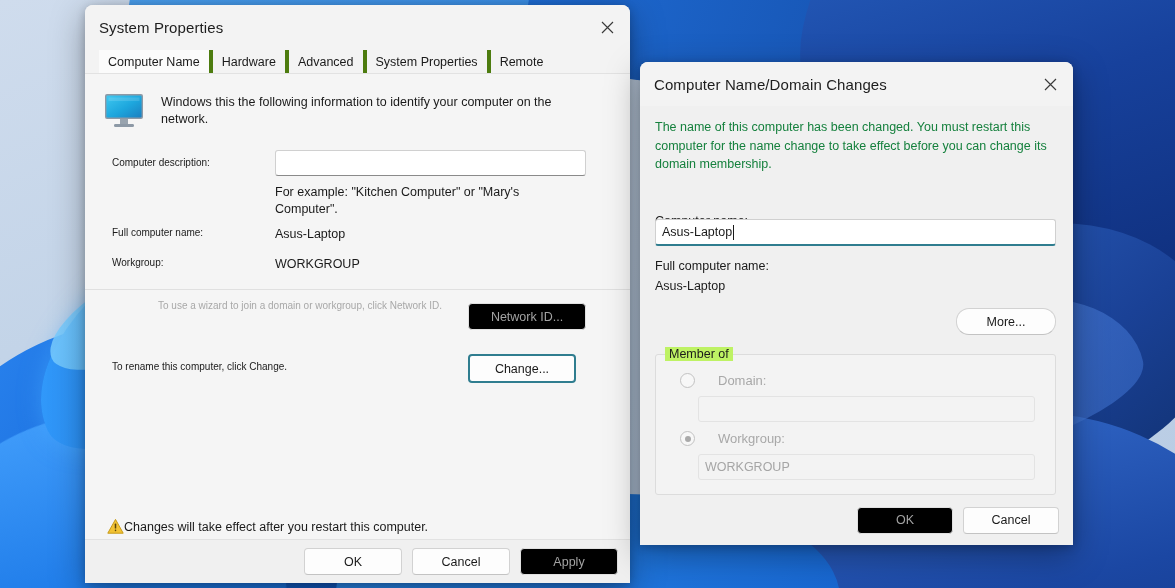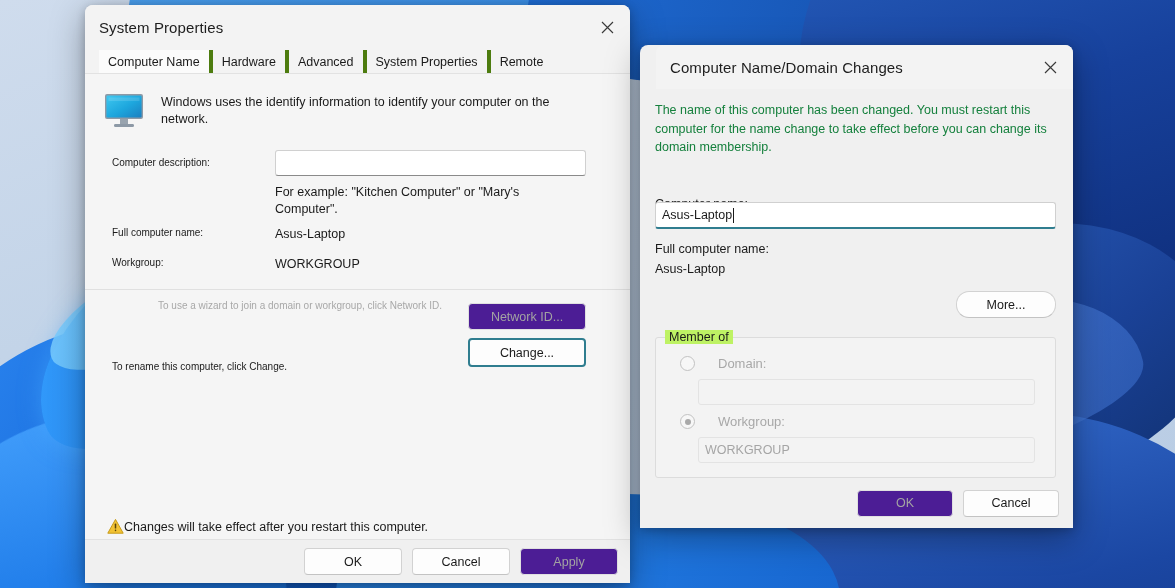--- a/index.html
+++ b/index.html
@@ -140,21 +140,21 @@
     color: #1a1a1a;
     display: inline-flex; align-items: center; justify-content: center;
     cursor: default;
   }
   .btn.accent {
     border: 2px solid #2f7d8f;
     background: #fdfdfd;
   }
   .btn.disabled {
     color: #a3a3a3;
-    background: #4c1d95;
+    background: #000000;
     border-color: #e0e0e0;
   }
 
   
   .textbox {
     height: 26px;
     background: #ffffff;
     border: 1px solid #d0d0d0;
     border-bottom: 1px solid #8a8a8a;
     border-radius: 3px;
@@ -260,22 +260,22 @@
     height: 44px;
     background: #f0f0f0;
     border-top: 1px solid #e2e2e2;
     display: flex; align-items: center; justify-content: flex-end;
     gap: 10px;
     padding-right: 12px;
   }
 
   
   #cndc {
-    left: 640px; top: 45px;
-    width: 433px; height: 483px; padding-left: 16px;
+    left: 640px; top: 62px;
+    width: 433px; height: 483px;
   }
   #cndc .body { position: absolute; left: 0; right: 0; top: 44px; bottom: 0; background: #f0f0f0; }
   .cndc-msg {
     position: absolute;
     left: 15px; top: 12px;
     width: 402px;
     font-size: 12.5px;
     line-height: 18.5px;
     color: #15803d;
   }
@@ -384,21 +384,21 @@
                 <stop offset="100%" stop-color="#1b7fc0"></stop>
               </linearGradient>
             </defs>
             <rect x="2" y="2" width="38" height="25" rx="2" fill="#8d99a6"></rect>
             <rect x="3.4" y="3.4" width="35.2" height="22.2" rx="1.4" fill="url(#scr)"></rect>
             <path d="M5.5 5.5 H36.5 V9 H5.5 Z" fill="#ffffff" opacity=".14"></path>
             <rect x="17" y="27" width="8" height="5" fill="#98a3ae"></rect>
             <rect x="11" y="32" width="20" height="3.1" rx="1.4" fill="#8d99a6"></rect>
           </svg>
         </span>
-        <span class="sp-head-text">Windows uses the identify information to identify your computer on the network.</span>
+        <span class="sp-head-text">Windows this the following information to identify your computer on the network.</span>
       </div>
 
       <span class="sp-row-label" style="top:83px;">Computer description:</span>
       <div class="textbox" style="position:absolute; left:190px; top:76px; width:311px;">
         <span></span>
       </div>
 
       <span class="sp-row-value" style="top:110px; width:300px; line-height:17px;">For example: "Kitchen Computer" or "Mary's Computer".</span>
 
       <span class="sp-row-label" style="top:153px;">Full computer name:</span>
@@ -408,21 +408,21 @@
       <span class="sp-row-value" style="top:183px;">WORKGROUP</span>
 
       <div class="sp-divider" style="top:215px;"></div>
 
       <span class="sp-row-label muted" style="top:223px; width:330px; line-height:17px;text-align:right;">To use a wizard to join a domain or workgroup, click Network ID.</span>
       <div class="btn disabled" style="position:absolute; left:383px; top:229px; width:118px;">
         <span>Network ID...</span>
       </div>
 
       <span class="sp-row-label bold" style="top:287px;">To rename this computer, click Change.</span>
-      <div class="btn accent" style="position:absolute; left:383px; top:264px; width:118px; height:29px;">
+      <div class="btn accent" style="position:absolute; left:383px; top:280px; width:108px; height:29px;">
         <span>Change...</span>
       </div>
 
       <div class="warn-row">
         <span class="warn-icon">
           <svg width="17" height="17" viewBox="0 0 17 17">
             <path d="M8.5 1.4 L16.2 15.2 H0.8 Z" fill="#f2c233" stroke="#c79a17" stroke-width="1"></path>
             <rect x="7.75" y="5.6" width="1.5" height="5" rx=".6" fill="#5a4409"></rect>
             <rect x="7.75" y="11.6" width="1.5" height="1.6" rx=".6" fill="#5a4409"></rect>
           </svg>

